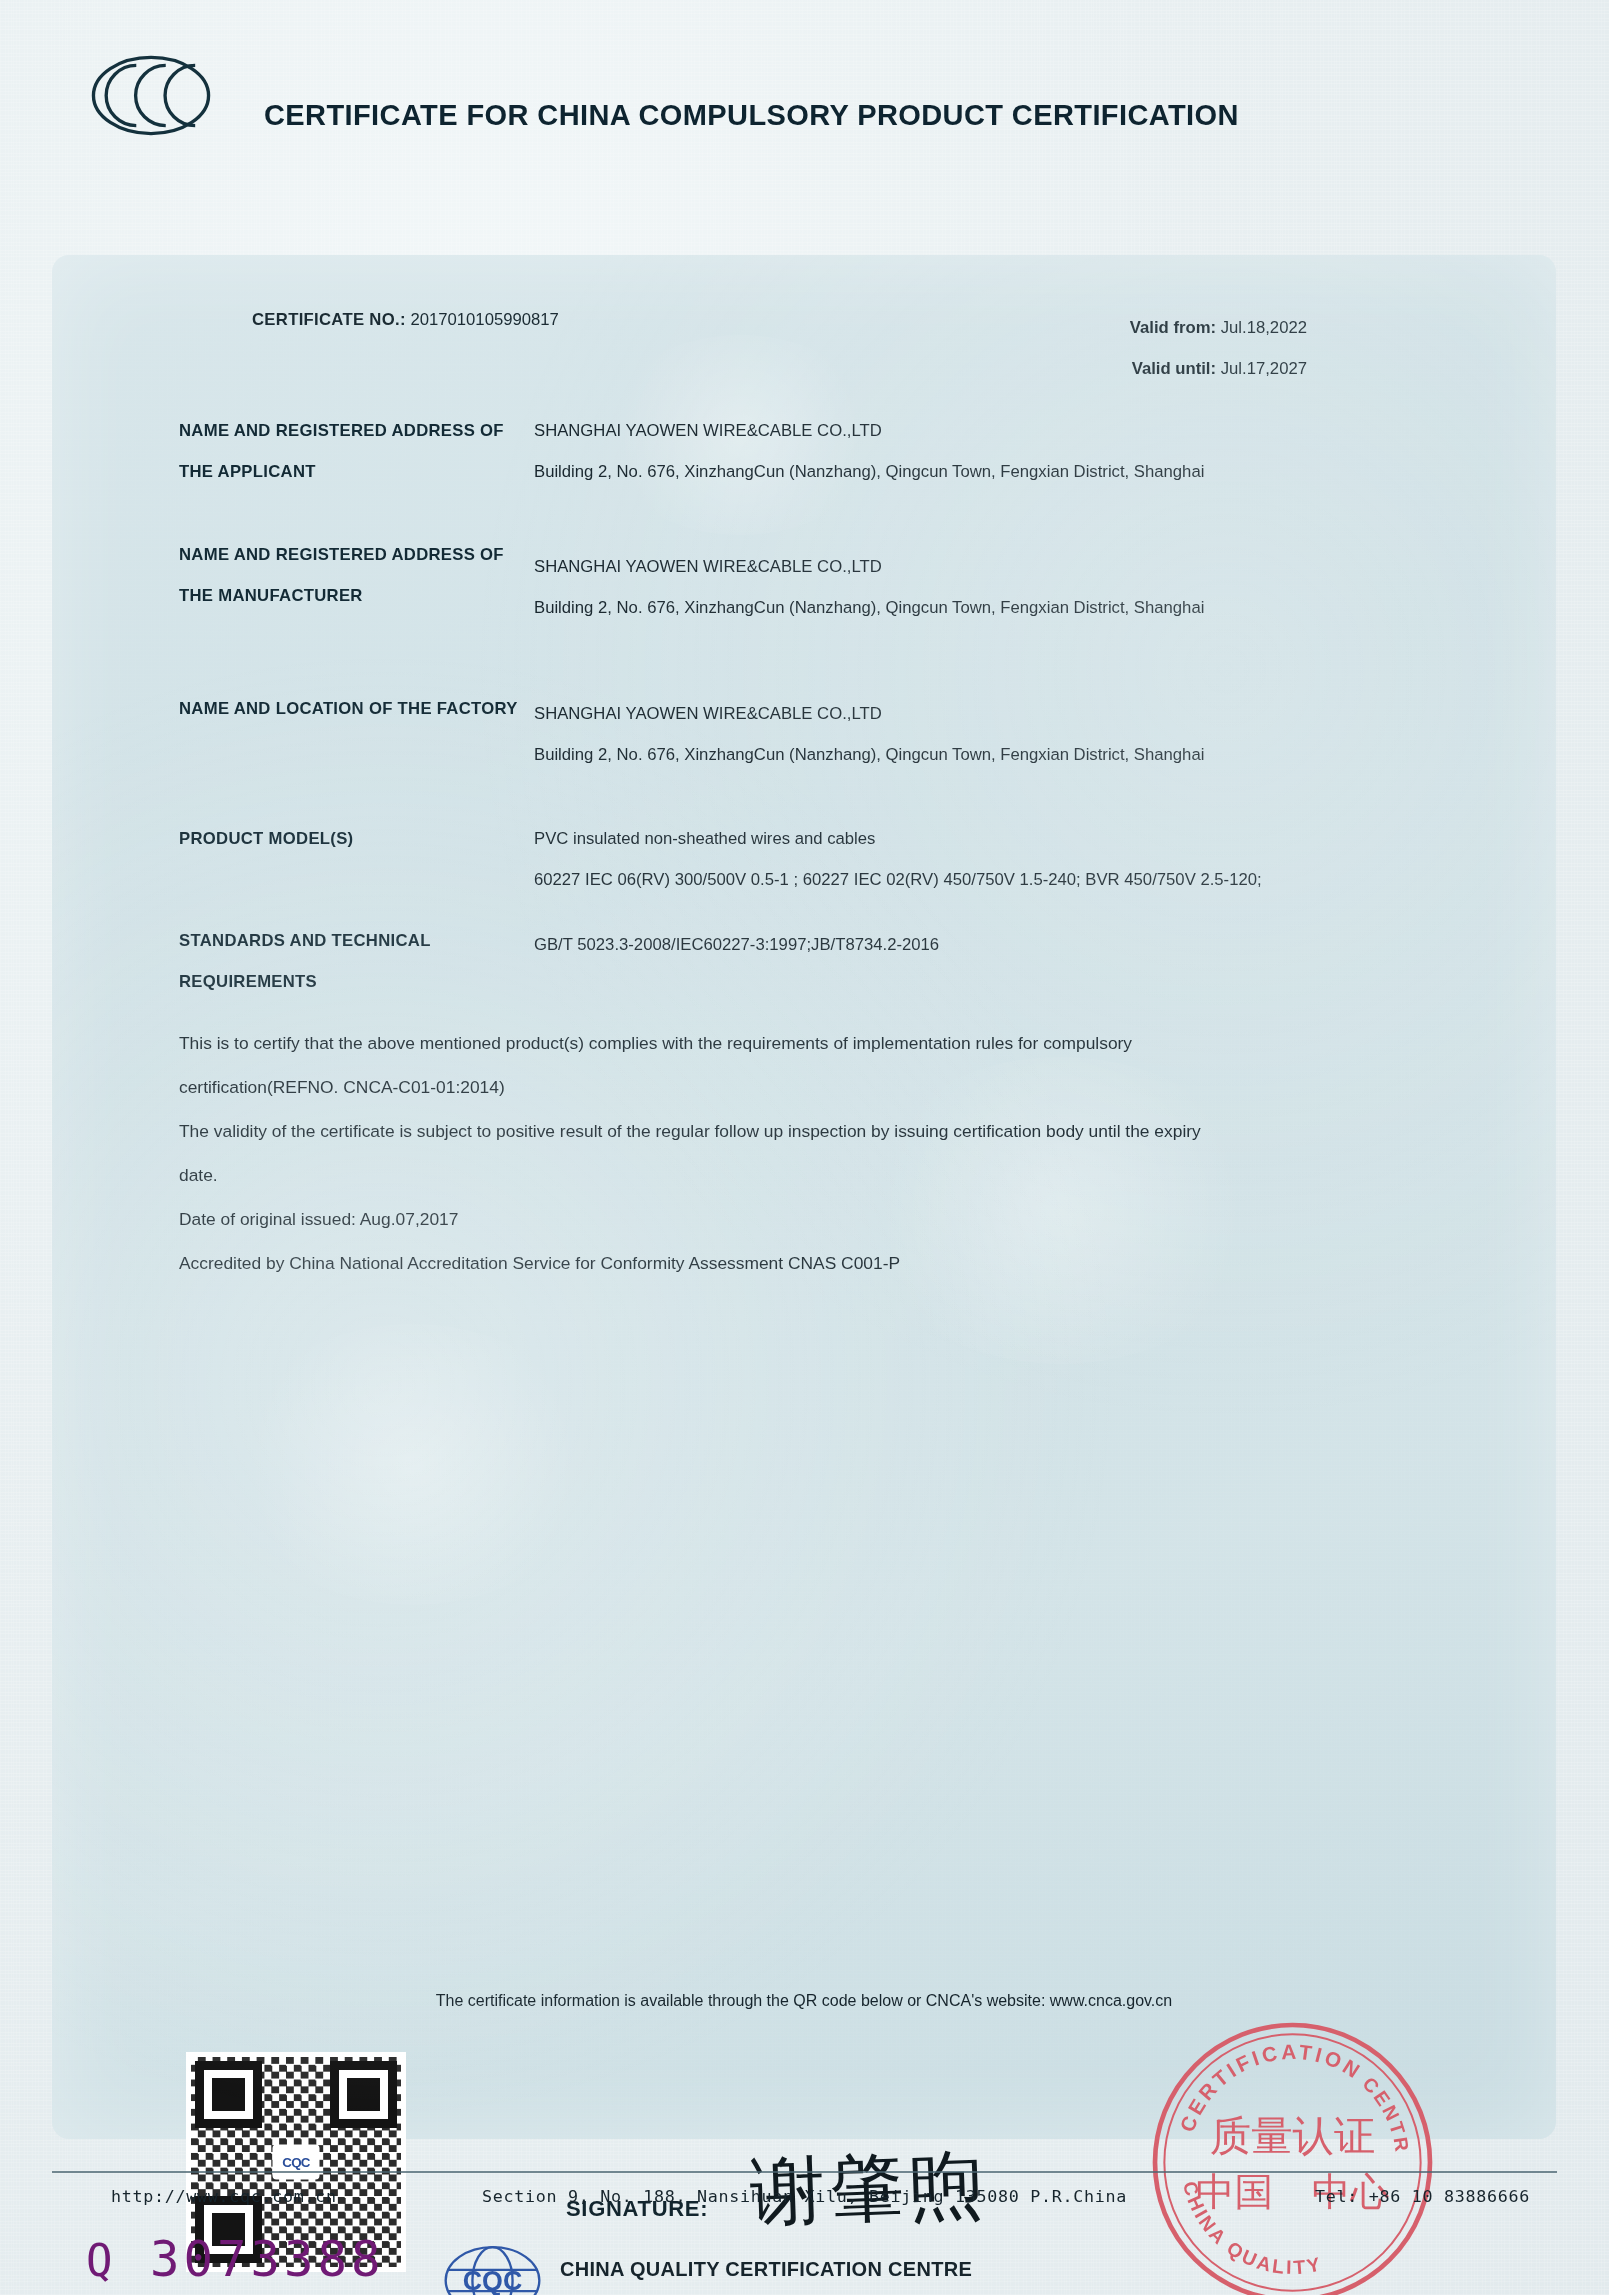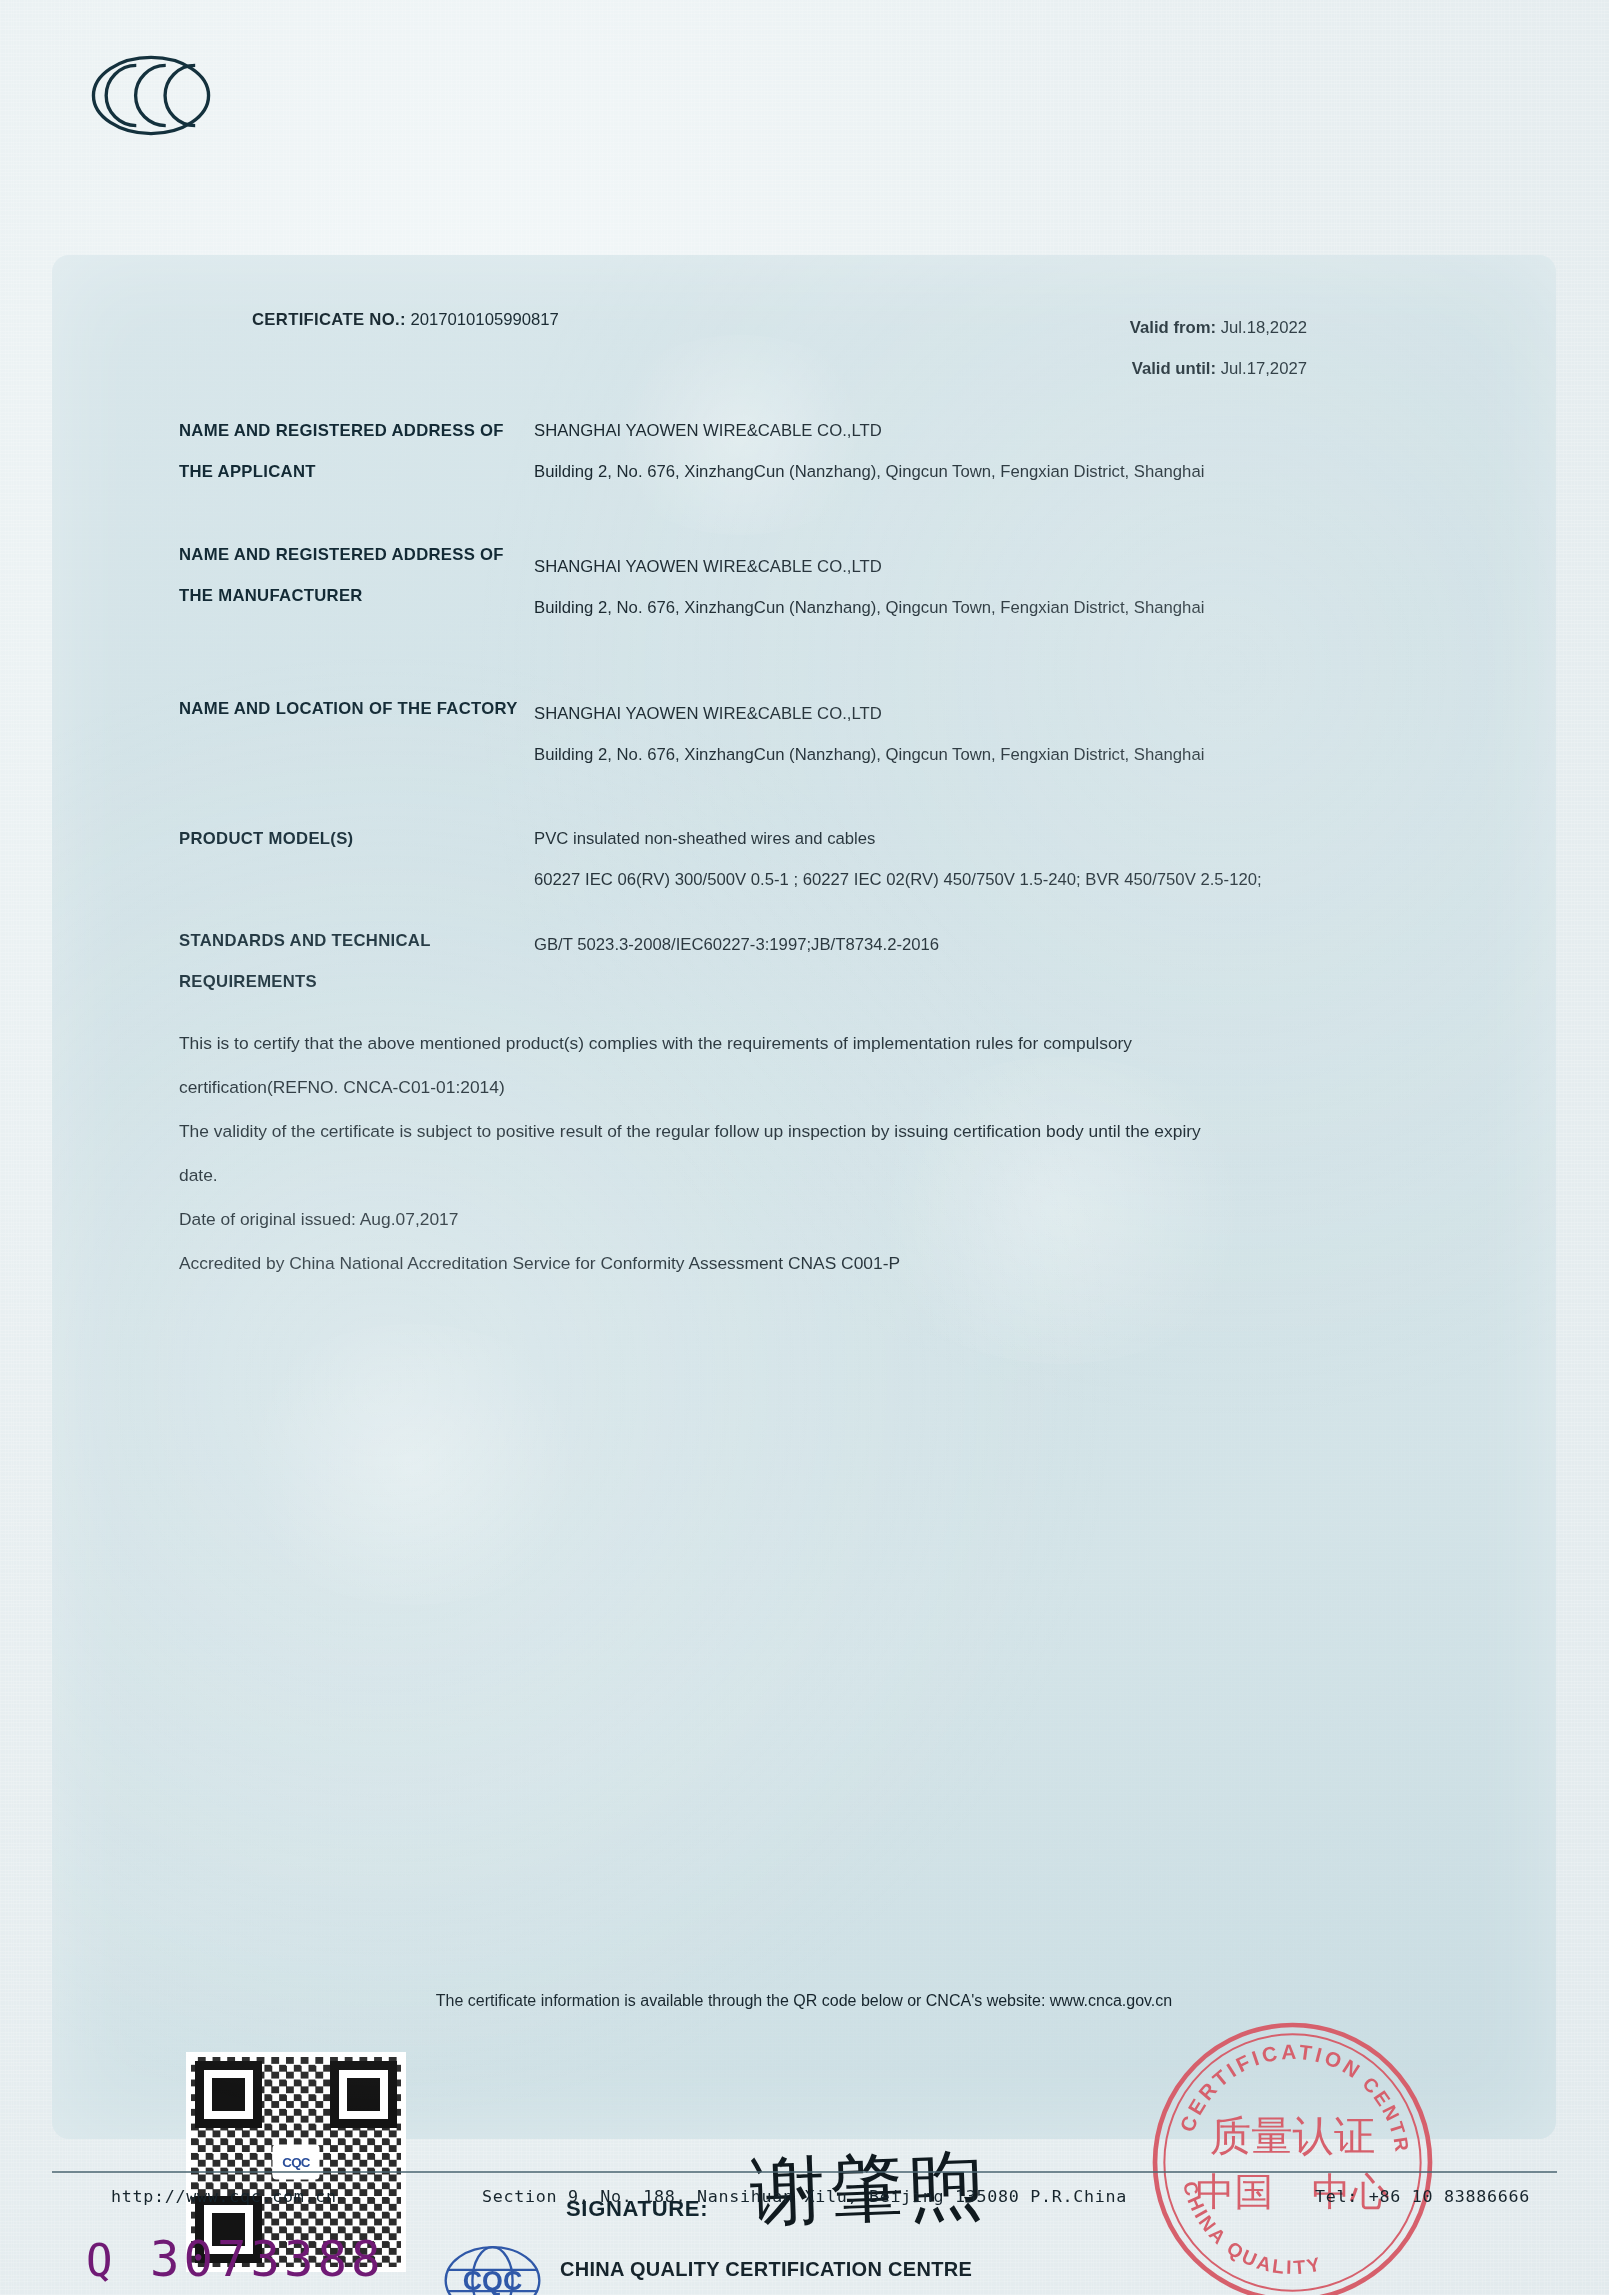--- a/index.html
+++ b/index.html
@@ -299,20 +299,21 @@
   <div class="ccc-logo">
     <svg viewBox="0 0 230 130" width="154" height="87" aria-hidden="true">
       <g fill="none" stroke="#14313d" stroke-width="5">
         <path d="M96 20 A45 45 0 1 0 96 110"></path>
         <path d="M140 20 A45 45 0 1 0 140 110"></path>
         <path d="M184 20 A45 45 0 1 0 184 110"></path>
         <ellipse cx="118" cy="65" rx="86" ry="57" stroke-width="5"></ellipse>
       </g>
     </svg>
   </div>
+  <div class="header-title">CERTIFICATE FOR CHINA COMPULSORY PRODUCT CERTIFICATION</div>
 </div>
 
 <div class="panel">
 
   <div class="wm" style="left:548px; top:80px; width:281px; height:200px;"></div>
   <div class="wm" style="left:802px; top:802px; width:414px; height:307px;"></div>
   <div class="wm" style="left:174px; top:1069px; width:374px; height:281px;"></div>
 
   <div class="cert-no">
     <b>CERTIFICATE NO.:</b>

